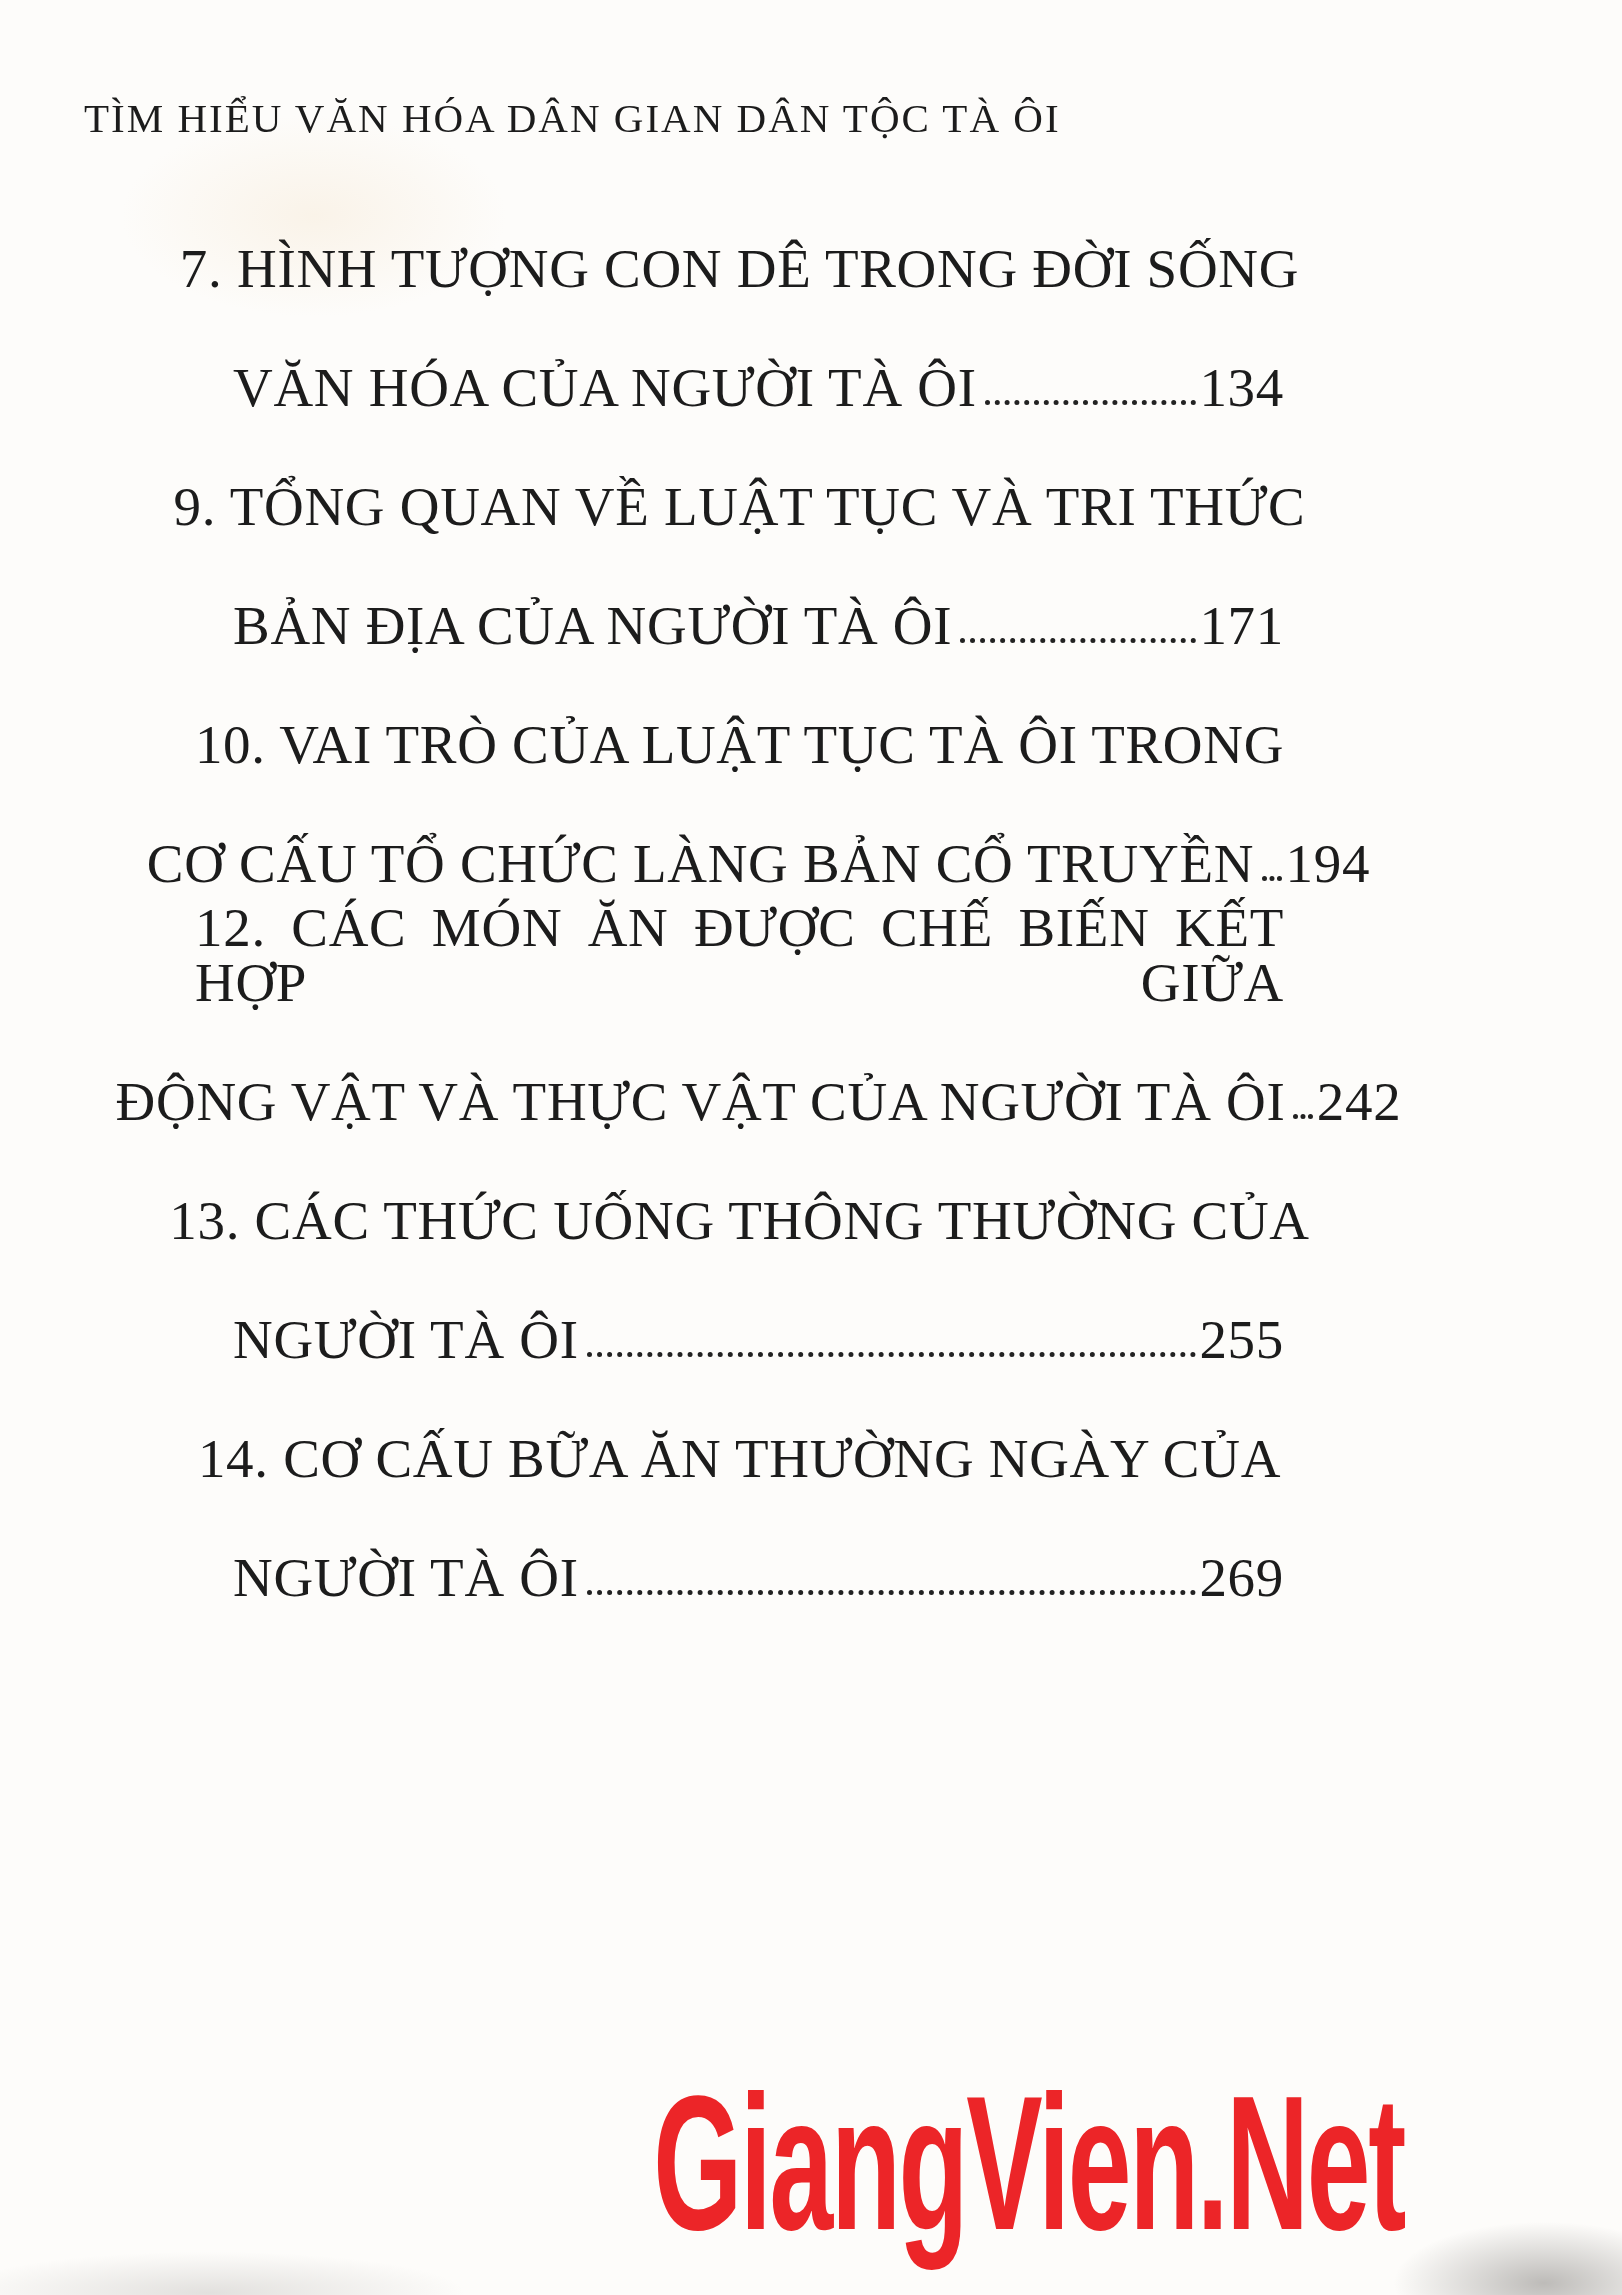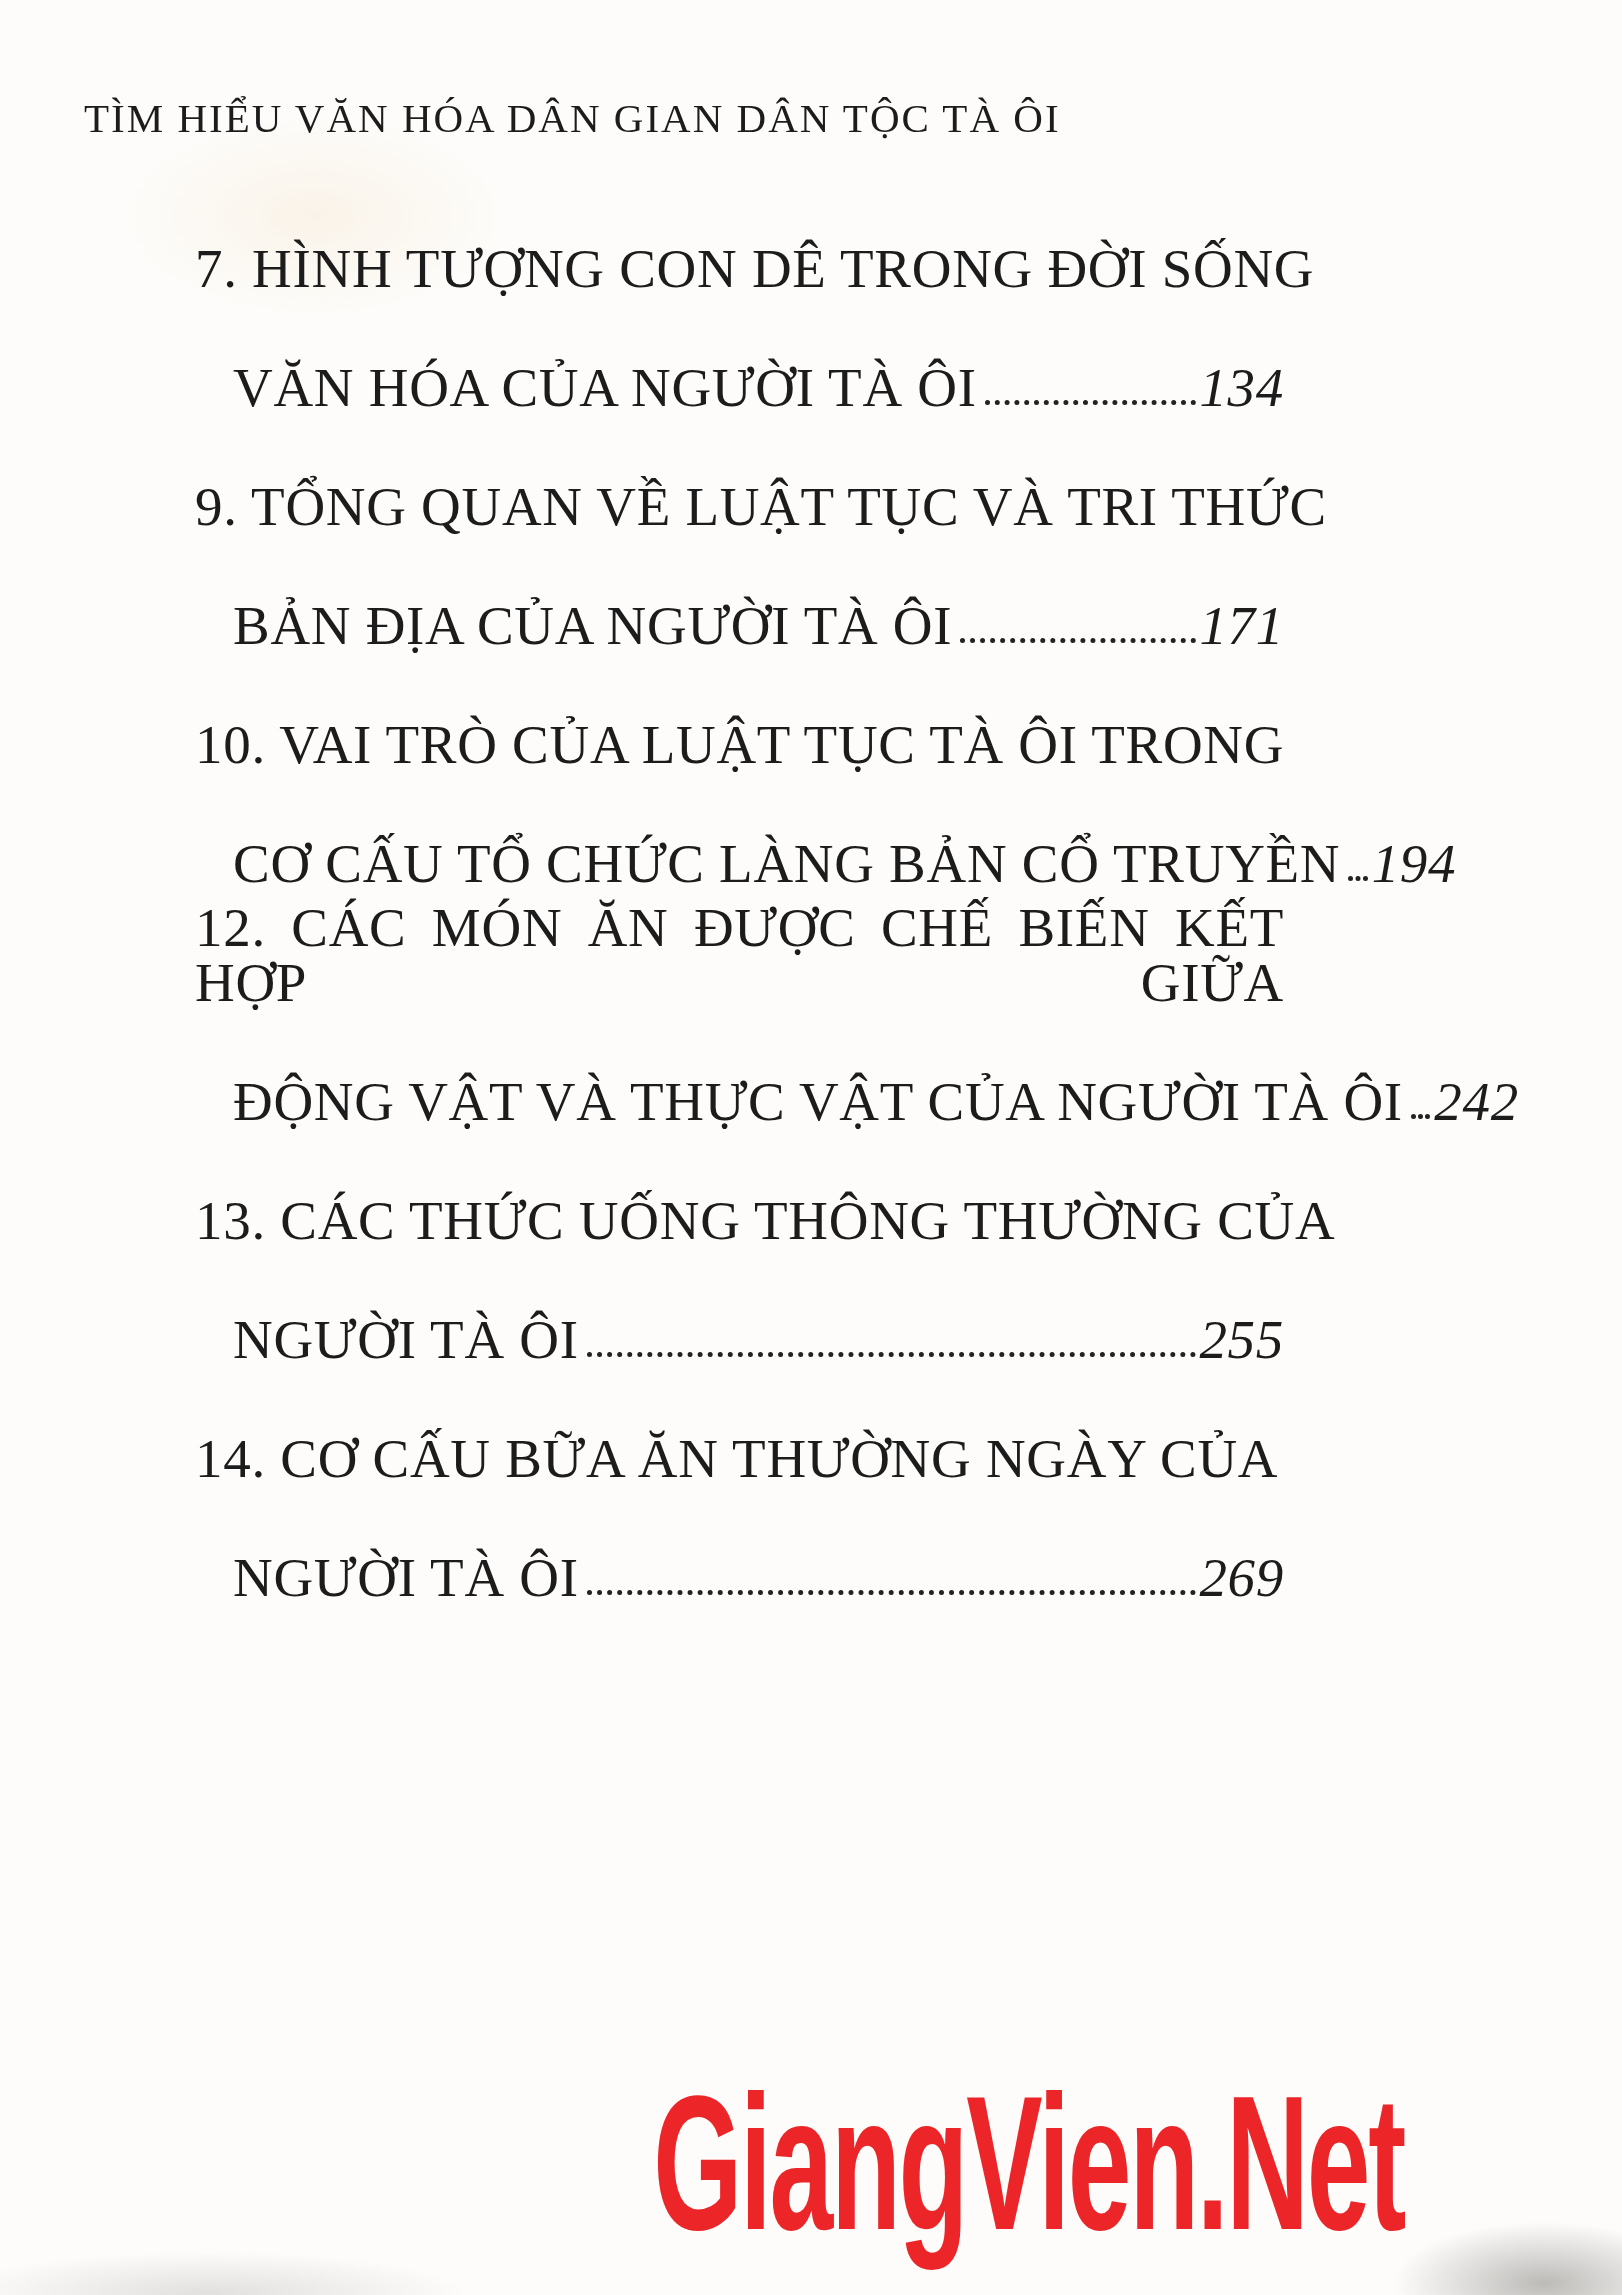--- a/index.html
+++ b/index.html
@@ -31,20 +31,21 @@
     margin: 38px 0 0 195px;
   }
   .toc-line {
     display: flex;
     align-items: flex-end;
     height: 119px;
     font-size: 55px;
     line-height: 1;
     letter-spacing: 0.7px;
     white-space: nowrap;
+    justify-content: center;
   }
   .toc-line.l2 { padding-left: 38px; }
   .toc-line .toc-text { flex: 0 1 auto; }
   .toc-line.justify .toc-text {
     flex: 1 1 auto;
     white-space: normal;
     text-align: justify;
     text-align-last: justify;
   }
   .dots {
@@ -52,21 +53,21 @@
     min-width: 19.6px;
     height: 0;
     border-bottom: 5.2px dotted #222;
     margin: 0 3.9px 9.8px 7.9px;
   }
   .dots.second { margin-left: 0; }
   .leader-gap {
     flex: 0 0 auto;
     width: 42px;
   }
-  .page-num { flex: 0 0 auto; font-style: italic; }
+  .page-num { flex: 0 0 auto; }
   .watermark {
     position: absolute;
     top: 2066px;
     left: 0;
     width: 1622px;
     text-align: right;
     font-family: "Liberation Sans", "DejaVu Sans", sans-serif;
     font-weight: 700;
     font-size: 191px;
     line-height: 1.02;

